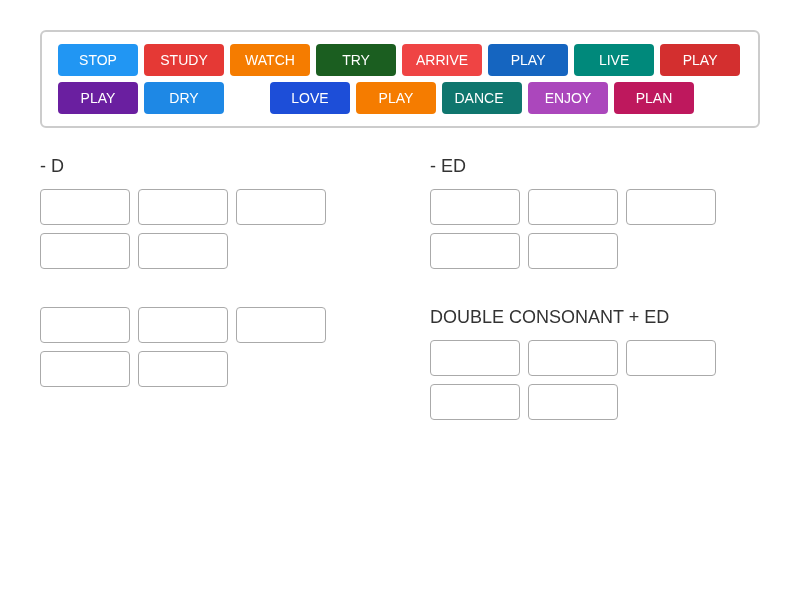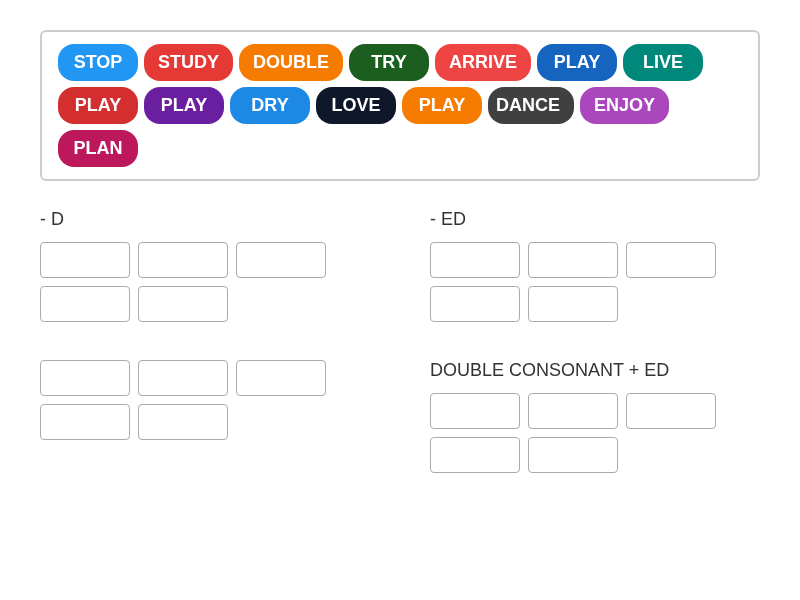--- a/index.html
+++ b/index.html
@@ -25,24 +25,24 @@
       flex-wrap: wrap;
       gap: 6px;
       margin-bottom: 28px;
     }
 
     .word-chip {
       display: inline-flex;
       align-items: center;
       justify-content: center;
       padding: 8px 14px;
-      border-radius: 16px;
+      border-radius: 4px;
       color: #fff;
-      font-weight: bold;
-      font-size: 18px;
+      font-weight: normal;
+      font-size: 14px;
       min-width: 80px;
       cursor: pointer;
     }
 
     
     .sections {
       display: grid;
       grid-template-columns: 1fr 1fr;
       gap: 30px 60px;
     }
@@ -69,31 +69,31 @@
     }
   </style>
 </head>
 <body>
 
 <div class="main-container">
 
   <div class="word-bank" id="word-bank-container">
   <div class="word-chip" style="background-color: rgb(33, 150, 243);">STOP</div>
       <div class="word-chip" style="background-color: rgb(229, 57, 53);">STUDY</div>
-      <div class="word-chip" style="background-color: rgb(245, 124, 0);">DOUBLE</div>
+      <div class="word-chip" style="background-color: rgb(245, 124, 0);">WATCH</div>
       <div class="word-chip" style="background-color: rgb(27, 94, 32);">TRY</div>
       <div class="word-chip" style="background-color: #ef4444;">ARRIVE</div>
       <div class="word-chip" style="background-color: rgb(21, 101, 192);">PLAY</div>
       <div class="word-chip" style="background-color: rgb(0, 137, 123);">LIVE</div>
       <div class="word-chip" style="background-color: rgb(211, 47, 47);">PLAY</div>
       <div class="word-chip" style="background-color: rgb(106, 31, 160);">PLAY</div>
       <div class="word-chip" style="background-color: rgb(30, 136, 229); text-align: center;">DRY</div>
-      <div class="word-chip" style="background-color: #0f172a;">LOVE</div>
+      <div class="word-chip" style="background-color: #1d4ed8; margin-left: 40px;">LOVE</div>
       <div class="word-chip" style="background-color: rgb(245, 124, 0);">PLAY</div>
-      <div class="word-chip" style="background-color: #404040; padding-left: 8px;">DANCE</div>
+      <div class="word-chip" style="background-color: #0f766e; padding-left: 8px;">DANCE</div>
       <div class="word-chip" style="background-color: rgb(171, 71, 188);">ENJOY</div>
       <div class="word-chip" style="background-color: #be185d;">PLAN</div>
     </div>
 
   <div class="sections" id="sections-container">
   <div>
         <div class="section-label">- D</div>
         <div class="drop-row">
           <div class="drop-box"></div>
           <div class="drop-box"></div>

